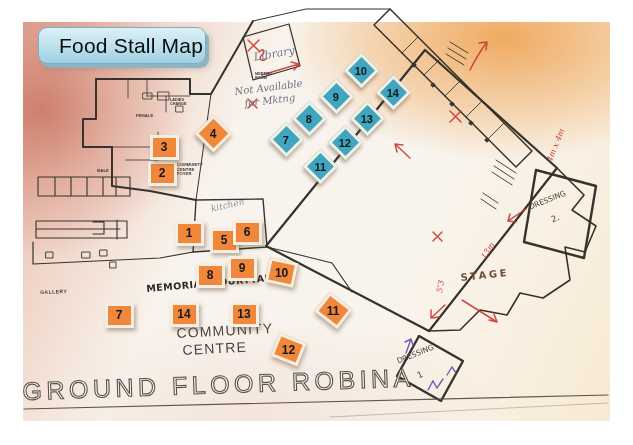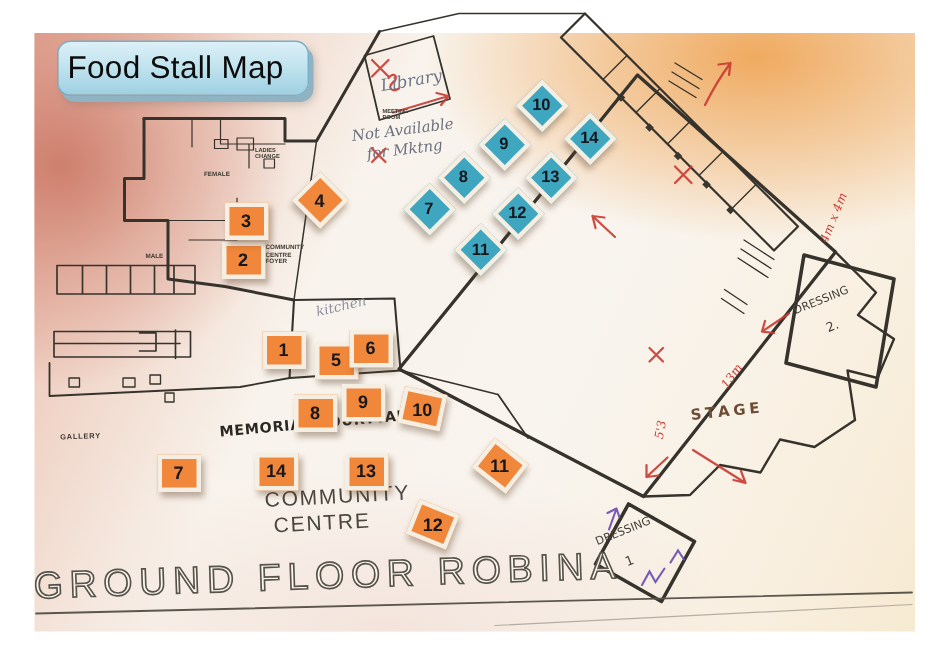--- a/index.html
+++ b/index.html
@@ -18,21 +18,21 @@
   }
   #plan-layer{position:absolute;left:0;top:0;width:633px;height:445px;}
   #plan-svg{position:absolute;left:0;top:0;}
 
   
   .title-badge{
     position:absolute;left:38px;top:27px;width:168px;height:37px;
     border-radius:9px;border:1px solid #79aec6;
     background:linear-gradient(#dcf0f7 0%,#c2e4ef 45%,#9ed0e2 100%);
     box-shadow:3px 4px 0 #8fb3c2, 4px 5px 6px rgba(120,110,100,.35);
-    display:flex;align-items:center;padding-left:6px;box-sizing:border-box;
+    display:flex;align-items:center;padding-left:20px;box-sizing:border-box;
     z-index:5;
   }
   .title-badge span{font-size:21px;color:#0c0c0c;letter-spacing:.2px;}
 
   
   .lbl{
     position:absolute;transform-origin:left top;white-space:pre-line;
     line-height:1.12;color:#3e3b34;z-index:2;
   }
   .lbl.printed{font-family:"Liberation Sans",sans-serif;}

